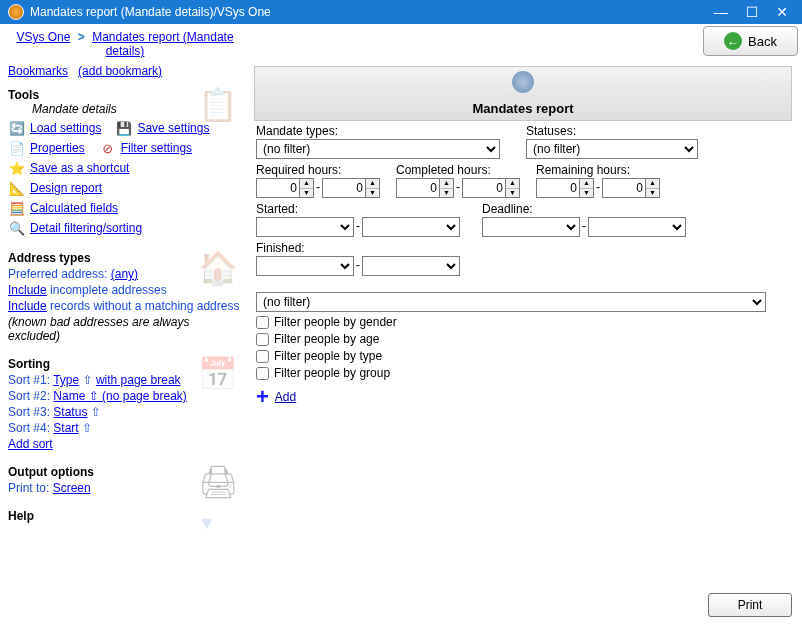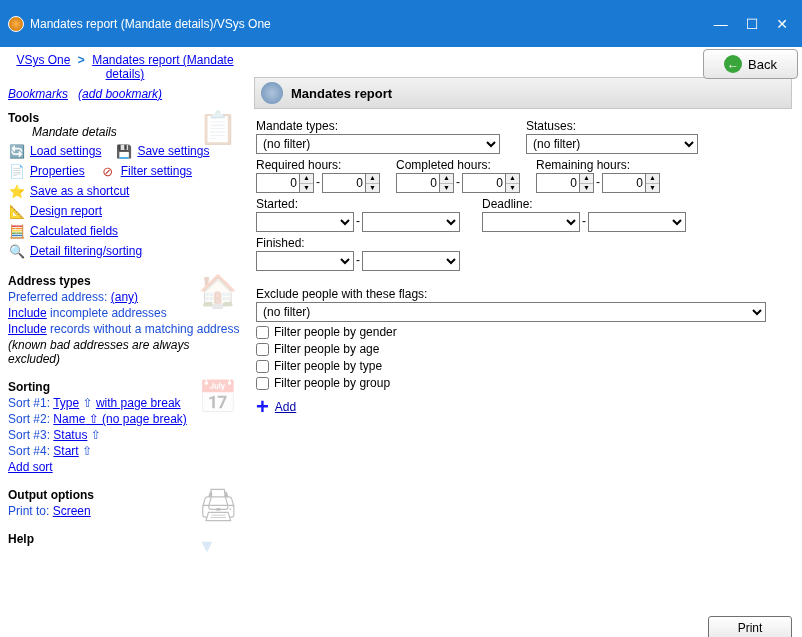--- a/index.html
+++ b/index.html
@@ -1,48 +1,48 @@
 <!DOCTYPE html>
 <html><head>
 <meta charset="utf-8">
 <style>
   * { box-sizing: border-box; margin: 0; padding: 0; }
   body { font-family: "Segoe UI", Tahoma, sans-serif; font-size: 12px; background: #fff; width: 802px; height: 637px; overflow: hidden; }
   a { color: #0000ee; text-decoration: underline; cursor: pointer; }
 
-  .titlebar { height: 47px; background: #1979d3; color: #fff; display: flex; align-items: center; padding: 0 8px; }
+  .titlebar { height: 24px; background: #1979d3; color: #fff; display: flex; align-items: center; padding: 0 8px; }
   .titlebar .app-icon { width:16px; height:16px; background: radial-gradient(circle,#ffb347,#c46a00); border-radius:50%; margin-right:6px; border:1px solid #fff;}
   .titlebar .title { flex: 1; font-size: 12px; }
   .titlebar .winbtns { display:flex; gap:18px; padding-right:6px;}
   .titlebar .winbtns span { cursor:pointer; font-size: 14px; line-height: 1; }
 
   .content { display:flex; height: calc(637px - 30px); }
   .sidebar { width: 250px; padding: 6px 8px 8px 8px; position:relative; }
   .main { flex:1; padding: 6px 10px 8px 4px; display:flex; flex-direction:column; position:relative; }
 
   .breadcrumb { margin-bottom: 6px; font-size:12px;text-align:center; }
   .breadcrumb .sep { color:#1979d3; margin:0 4px; font-weight:bold; }
   .bookmarks { display:flex; gap:10px; margin-bottom:10px; }
-  .bookmarks a { font-style: italic; }
+  .bookmarks a { }
 
   .section-h { font-weight:bold; margin-top:4px; font-size:12px; }
   .subh { font-style: italic; margin-bottom:3px;margin-left:24px;}
   .tool-row { display:flex; align-items:center; gap:4px; margin:2px 0; }
   .tool-row .ico { width:18px; height:18px; display:inline-flex; align-items:center; justify-content:center; font-size:13px;}
   .tool-row a { font-size:12px;}
   .tool-line { margin:2px 0; font-size:12px; }
   .tool-line .plain { color:#1d4ed8; }
 
   .back-btn { position:absolute; top:2px; right:4px; height:30px; padding:0 20px; border:1px solid #a0a0a0; background:linear-gradient(#fff,#e7e7e7); border-radius:4px; display:flex; align-items:center; gap:6px; font-size:13px; cursor:pointer; }
   .back-btn .arrow { width:18px; height:18px; border-radius:50%; background:#3aa53a; color:#fff; display:flex; align-items:center; justify-content:center; font-size:12px; font-weight:bold;}
 
-  .panel-title { background:linear-gradient(#f2f2f2,#dedede); border:1px solid #c6c6c6; padding:4px 6px; display:flex; align-items:center; gap:8px; font-weight:bold; margin-top:24px; font-size:13px;}
+  .panel-title { background:linear-gradient(#f2f2f2,#dedede); border:1px solid #c6c6c6; padding:4px 6px; display:flex; align-items:center; gap:8px; font-weight:bold; margin-top:36px; font-size:13px;flex-direction:column;}
   .panel-title .picon { width:22px; height:22px; background: radial-gradient(circle,#b0c4de,#6a8fb5); border-radius:50%; }
 
-  .form-area { padding: 10px 2px; }
+  .form-area { padding: 3px 2px; }
   .row { display:flex; gap:6px; align-items:flex-end; margin-bottom:4px;}
   .col { display:flex; flex-direction:column; }
   .lbl { font-size:12px; margin-bottom:1px; }
   .dash { padding: 0 2px 3px 2px; }
   select, input[type=text] { border:1px solid #7a7a7a; height:20px; font-size:12px; padding:1px 2px; background:#fff; }
   select { height:20px; }
   .num { display:flex; }
   .num input { width:44px; text-align:right; }
   .num .spin { width:14px; display:flex; flex-direction:column; border:1px solid #7a7a7a; border-left:none; }
   .num .spin div { flex:1; font-size:7px; text-align:center; line-height:8px; background:#f0f0f0; cursor:pointer;}
@@ -277,21 +277,20 @@
           <span class="lbl">Finished:</span>
           <div style="display:flex;align-items:center">
             <select style="width:98px"><option></option></select>
             <span class="dash">-</span>
             <select style="width:98px"><option></option></select>
           </div>
         </div>
       </div>
 
       <div style="margin-top:16px">
-        <div class="lbl">Exclude people with these flags:</div>
         <select style="width:510px"><option>(no filter)</option></select>
       </div>
 
       <div class="chk-row">
           <input type="checkbox" style="">
           <span>Filter people by gender</span>
         </div>
       <div class="chk-row">
           <input type="checkbox" style="">
           <span>Filter people by age</span>

